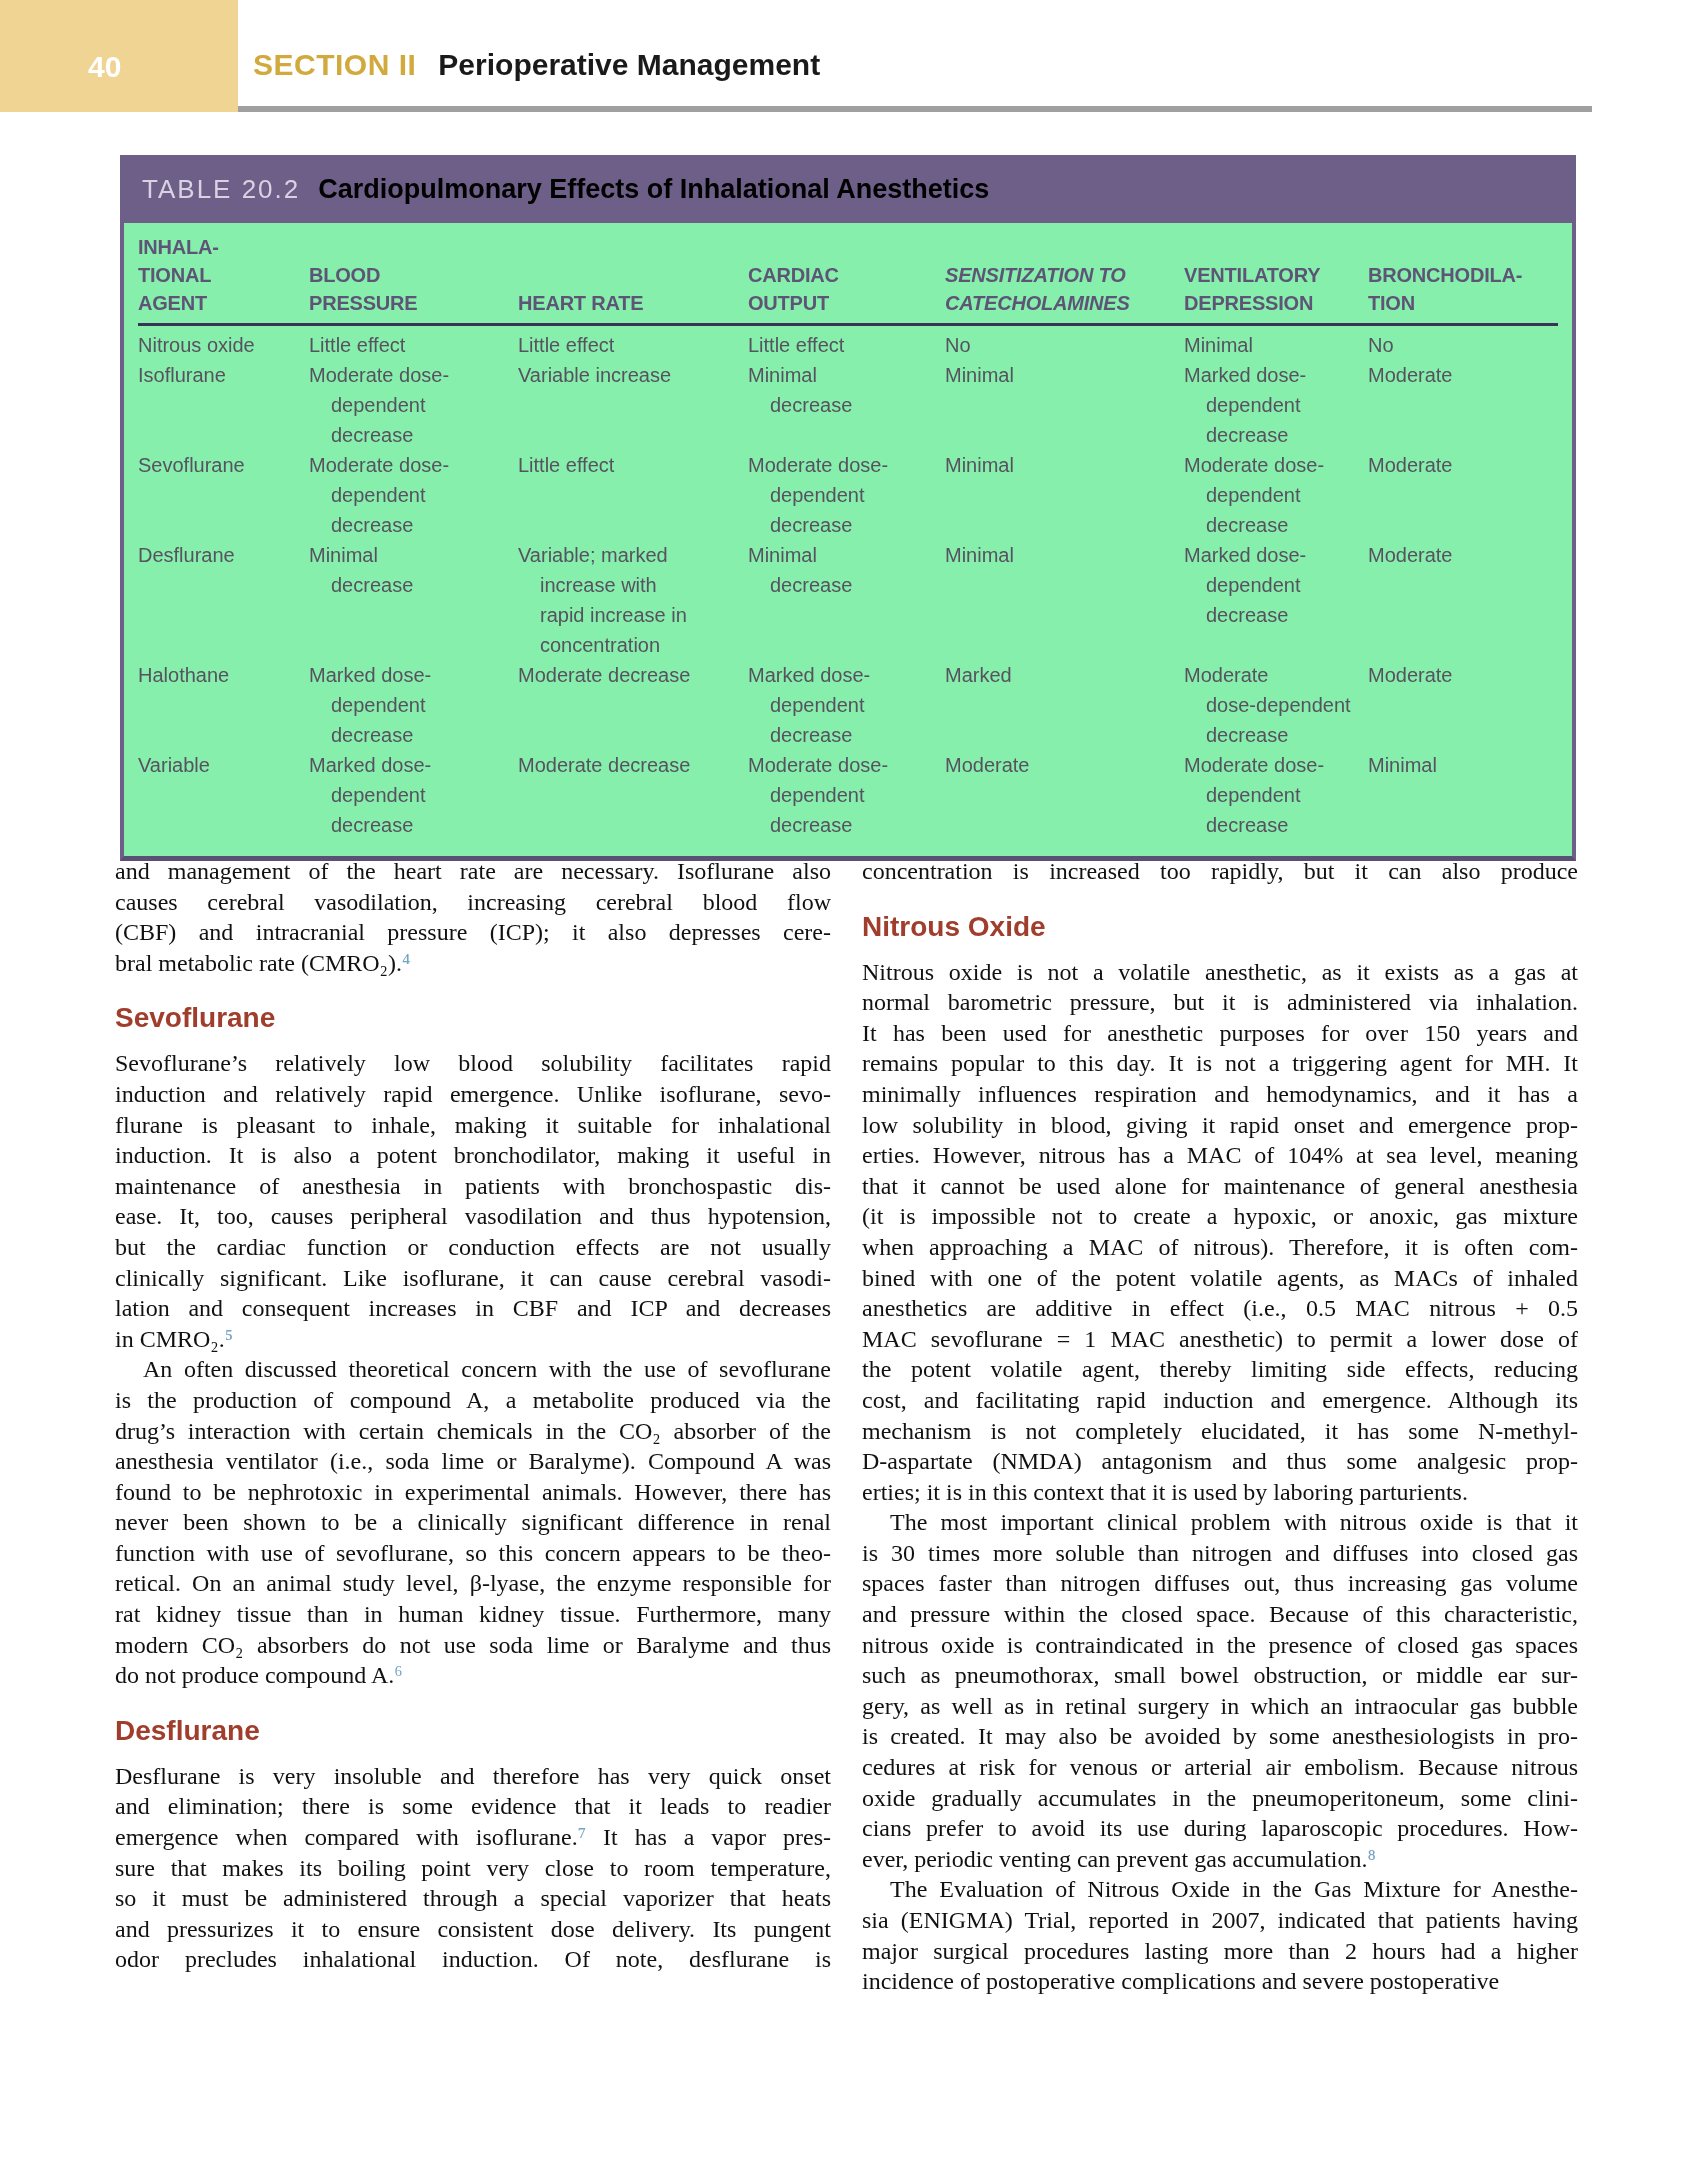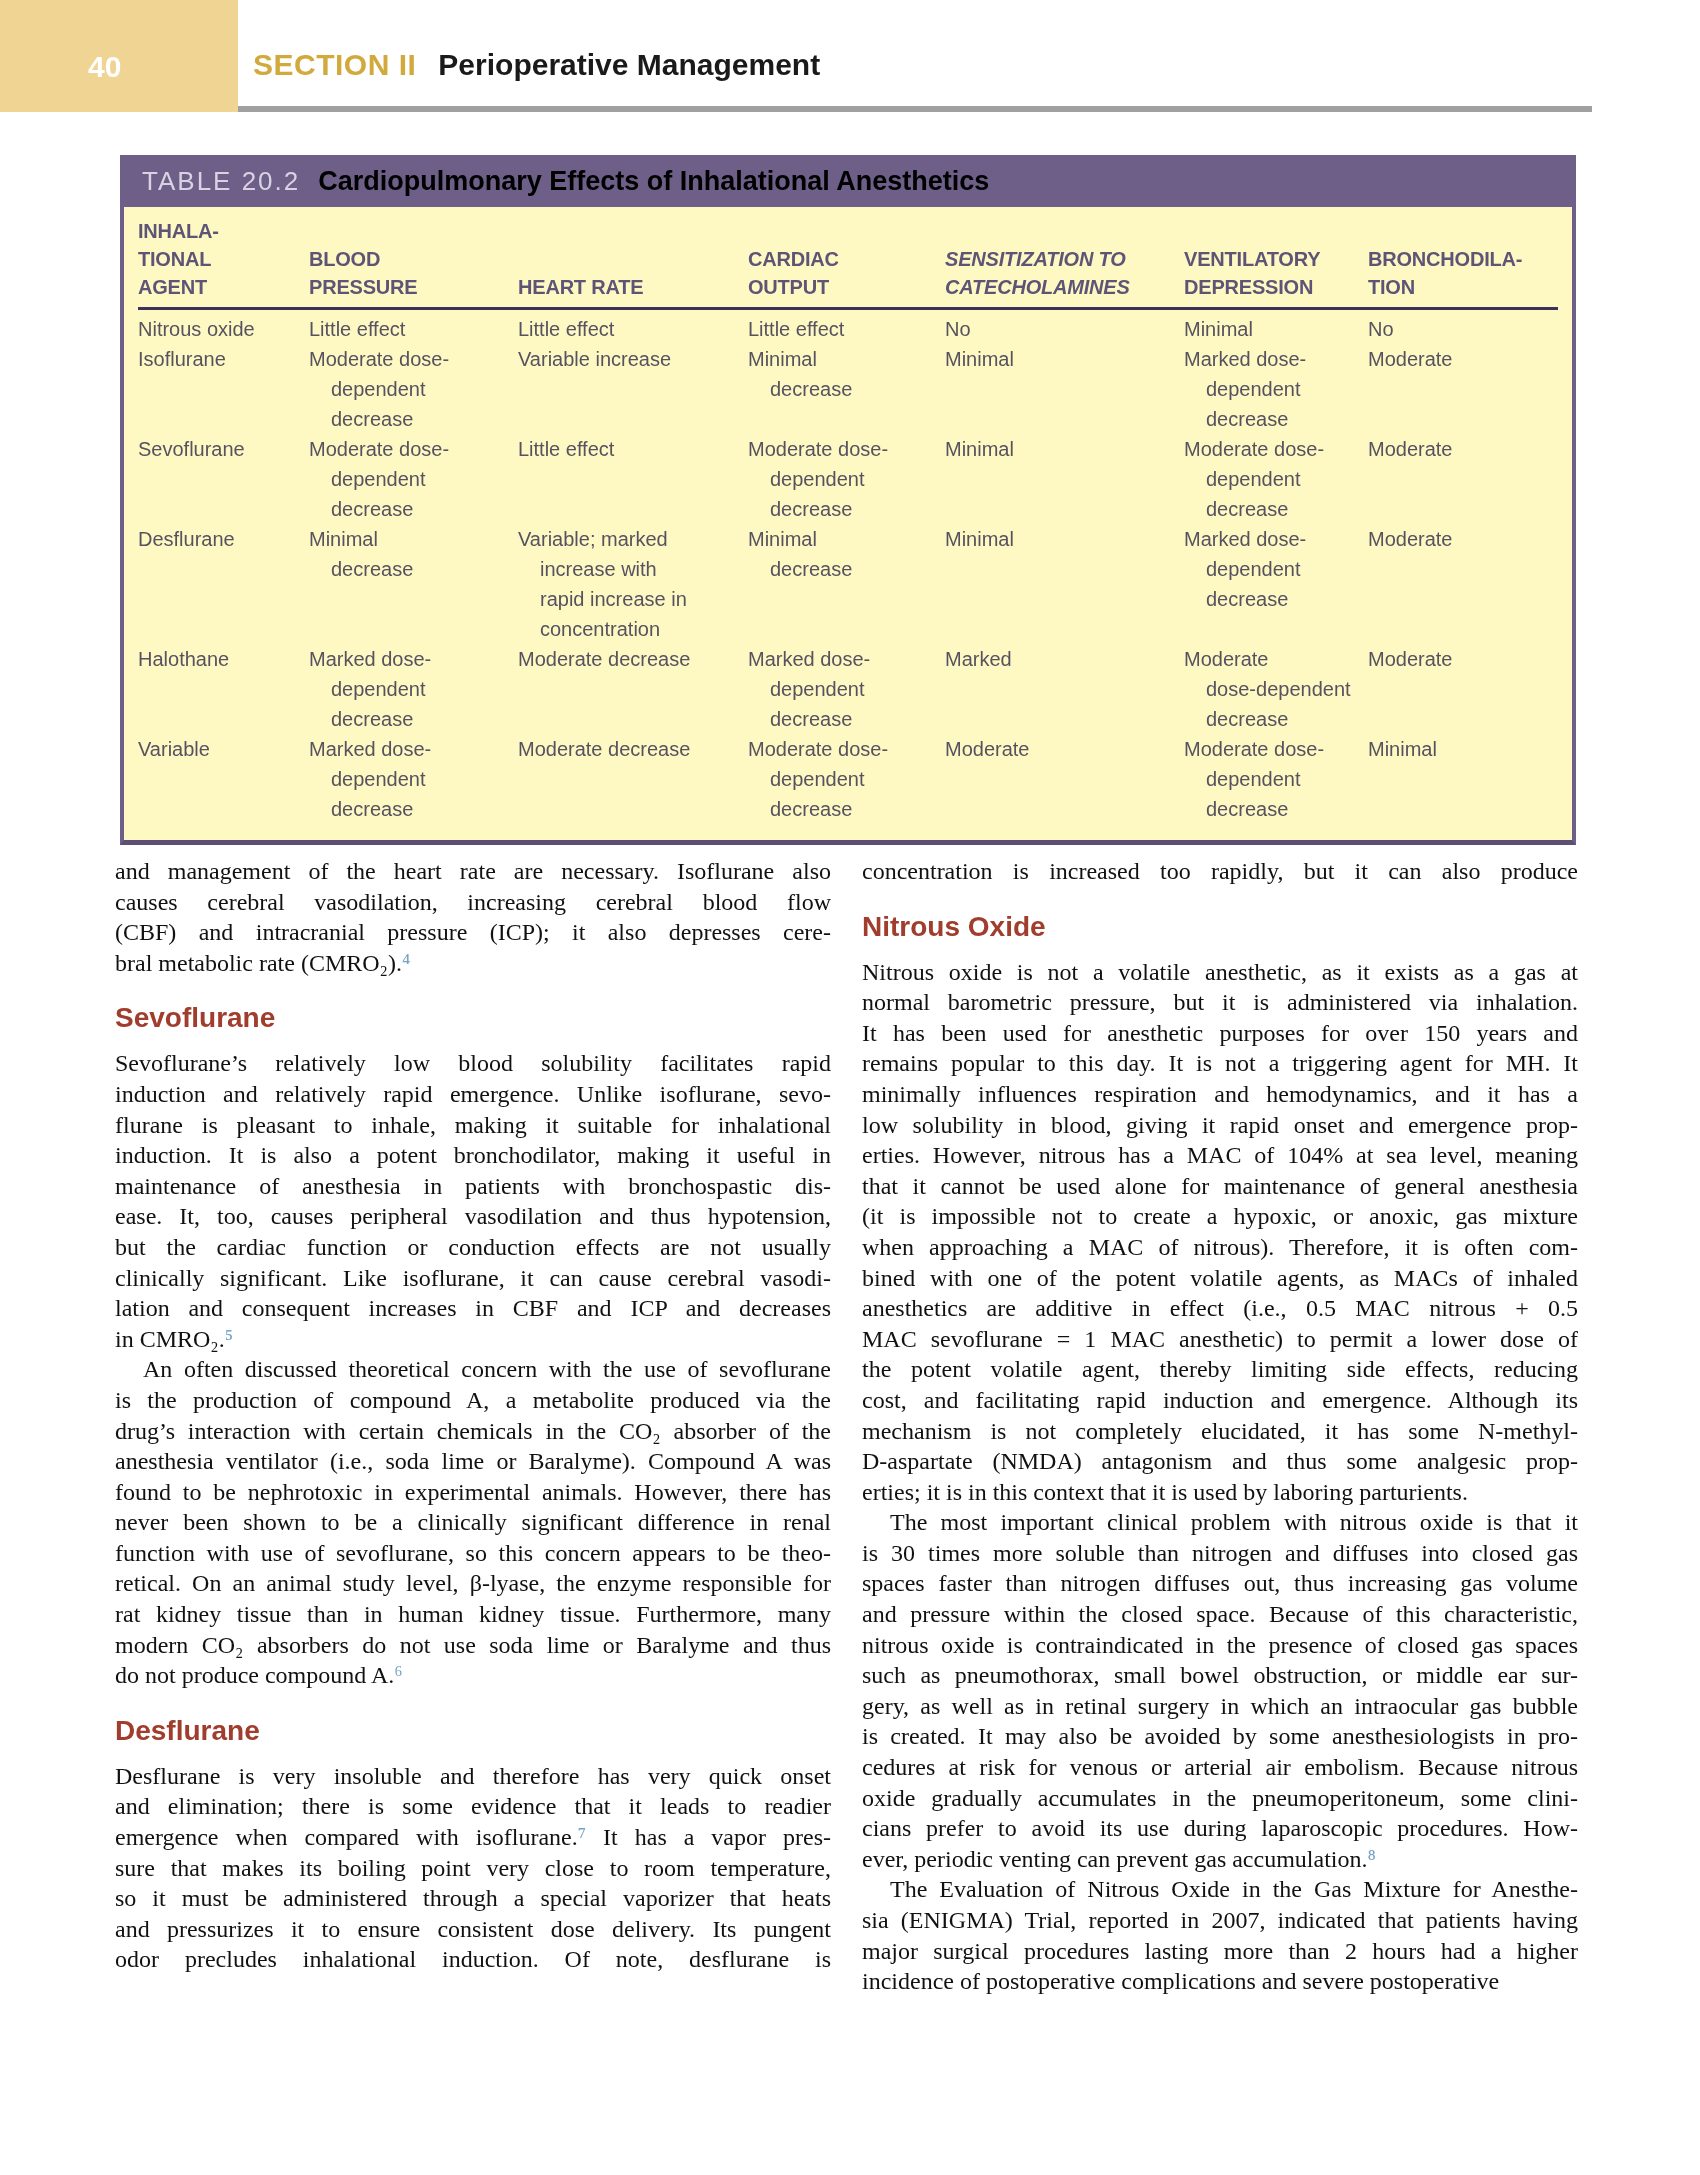--- a/index.html
+++ b/index.html
@@ -11,25 +11,25 @@
   .corner-block{position:absolute;left:0;top:0;width:238px;height:112px;background:#efd494;}
   .page-num{position:absolute;left:88px;top:50px;font-family:"Liberation Sans",sans-serif;
     font-weight:bold;font-size:30px;color:#ffffff;}
   .running-head{position:absolute;left:253px;top:48px;font-family:"Liberation Sans",sans-serif;
     font-size:30px;white-space:nowrap;}
   .running-head .sec{color:#d2a93d;font-weight:bold;letter-spacing:.5px;}
   .running-head .ttl{color:#1a1a1a;font-weight:600;margin-left:22px;}
   .head-rule{position:absolute;left:238px;top:106px;width:1354px;height:6px;background:#a0a0a0;}
   
   .tablebox{position:absolute;left:120px;top:155px;width:1456px;}
-  .table-titlebar{background:#6d5f88;height:52px;display:flex;align-items:center;
+  .table-titlebar{background:#6d5f88;height:68px;display:flex;align-items:center;
     padding-left:22px;box-sizing:border-box;width:100%;}
   .table-label{font-family:"Liberation Sans",sans-serif;font-size:26px;color:#d8d2e2;letter-spacing:2px;}
   .table-title{font-family:"Liberation Sans",sans-serif;font-size:27px;color:#000000;font-weight:bold;margin-left:18px;}
-  .table-body{background:#fef9c3;border-left:4px solid #6d5f88;border-right:4px solid #6d5f88;
+  .table-body{background:#86efac;border-left:4px solid #6d5f88;border-right:4px solid #6d5f88;
     border-bottom:5px solid #5c4f76;box-sizing:border-box;padding:10px 0 16px 0;}
   .thead-row{display:flex;align-items:flex-end;padding-left:14px;
     font-family:"Liberation Sans",sans-serif;font-weight:bold;font-size:20px;
     letter-spacing:-0.2px;color:#5d5476;line-height:28px;}
   .thead-rule{height:3px;background:#3c3156;margin:6px 14px 4px 14px;}
   .trow{display:flex;padding-left:14px;font-family:"Liberation Sans",sans-serif;
     font-size:20px;color:#57525f;line-height:30px;}
   .tcell{box-sizing:border-box;padding-right:8px;}
   .tcell .cont{padding-left:22px;}
   

